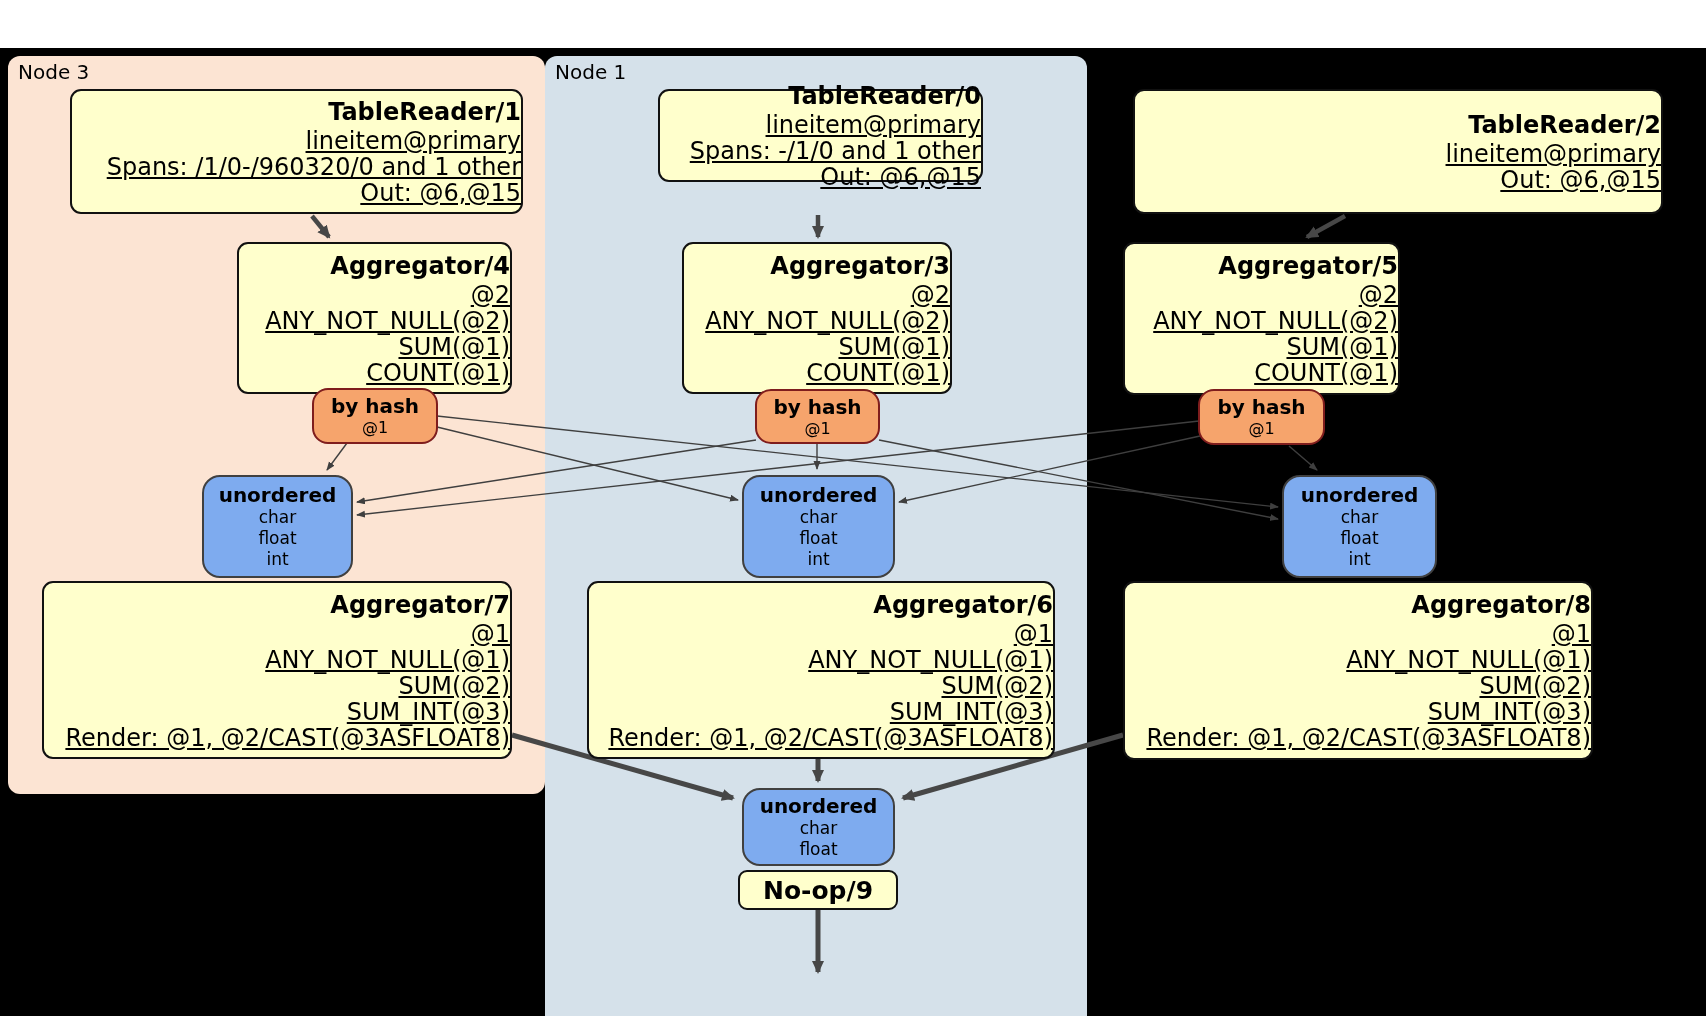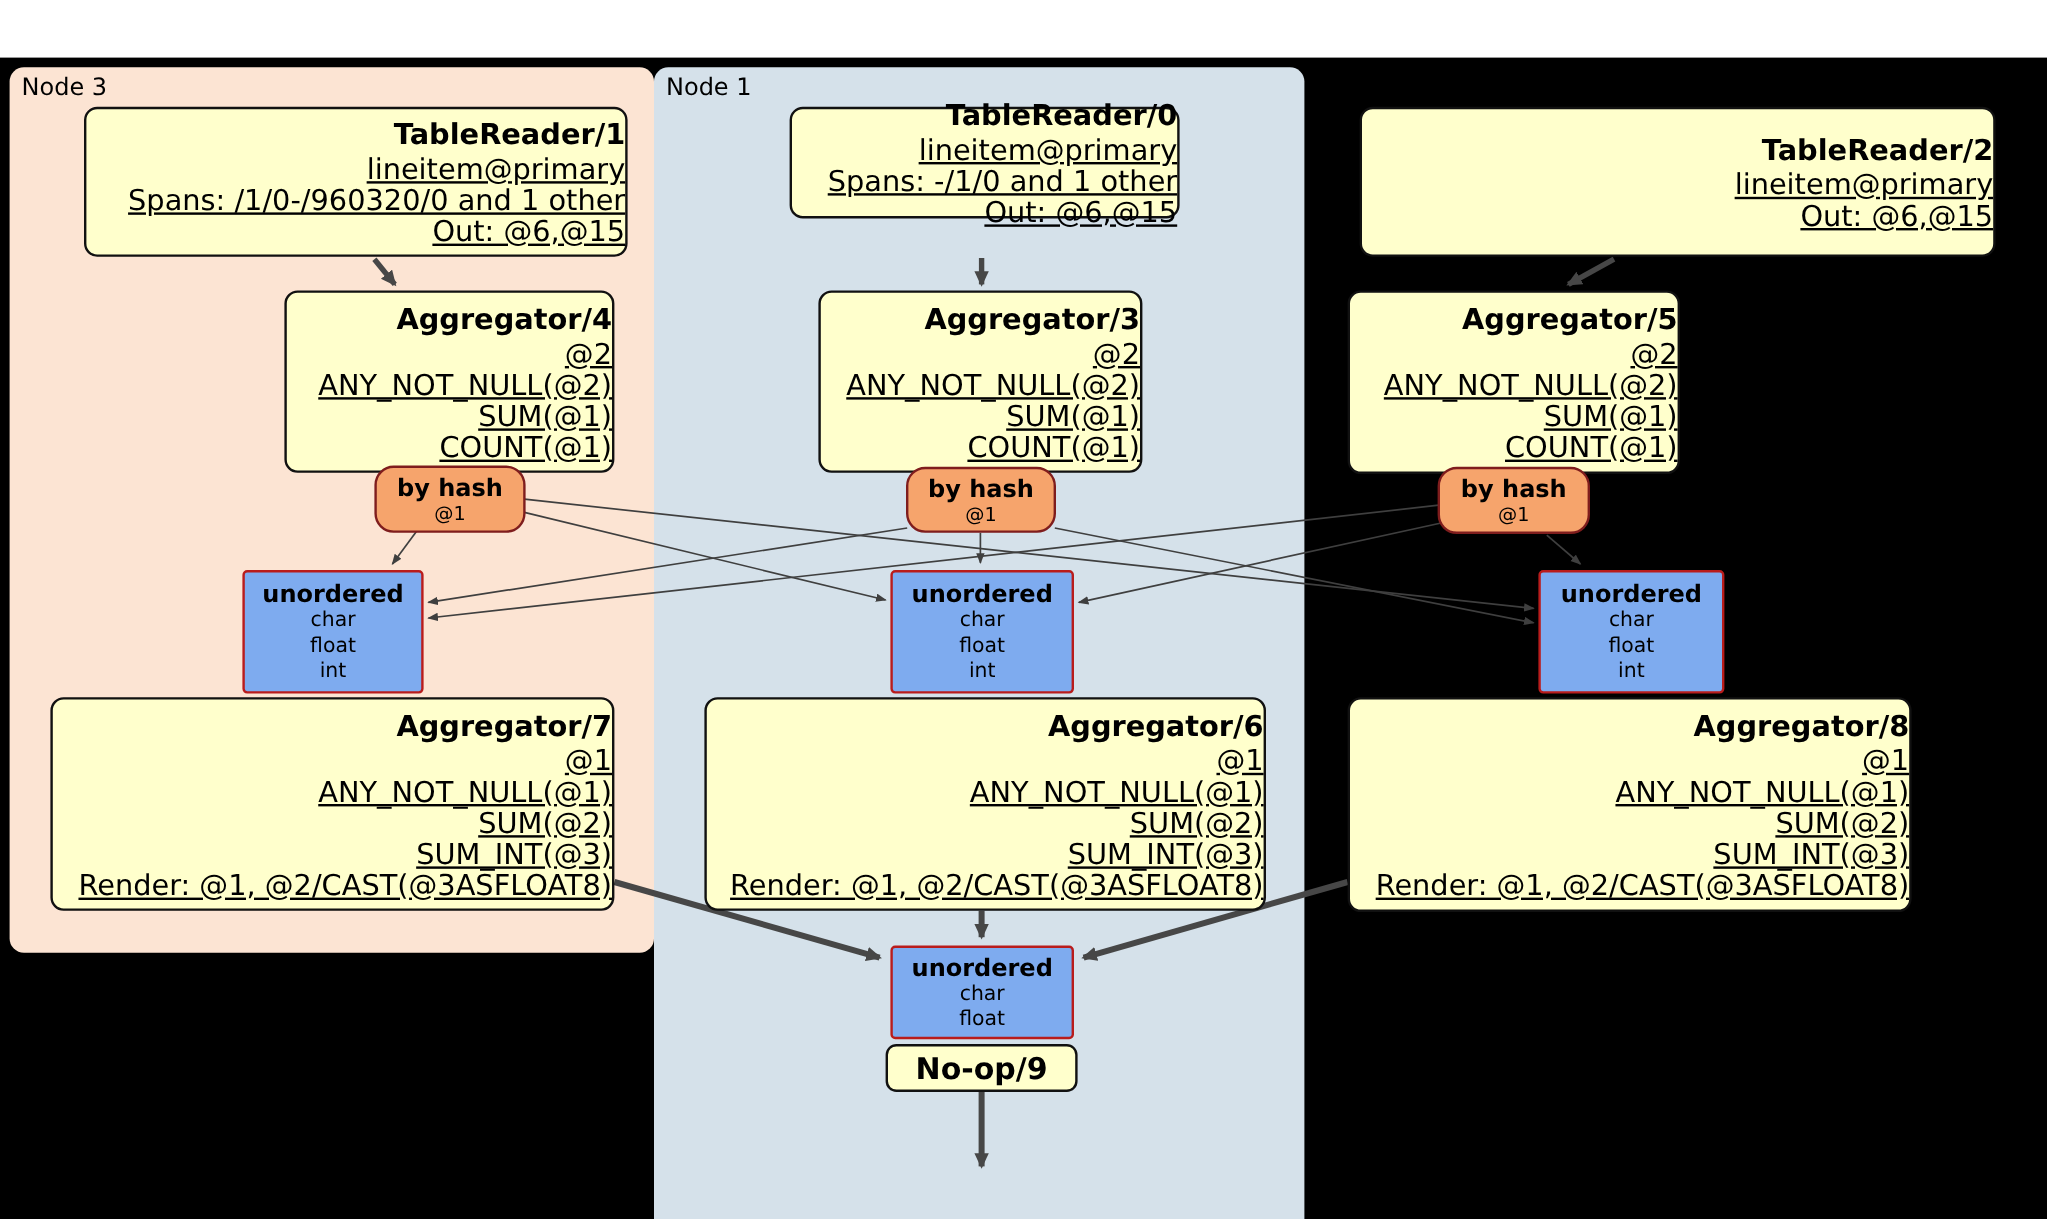--- a/index.html
+++ b/index.html
@@ -23,21 +23,21 @@
   .bl{font-size:24px;line-height:26px;white-space:nowrap;text-decoration:underline;}
   .router{
     position:absolute;z-index:4;background:var(--c-router_bg,#f6a46c);
     border:2px solid #7f1d1d;border-radius:16px;box-sizing:border-box;
     display:flex;flex-direction:column;align-items:center;justify-content:center;text-align:center;
   }
   .rt{font-size:20px;font-weight:bold;line-height:23px;}
   .rd{font-size:16px;line-height:19px;}
   .sync{
     position:absolute;z-index:4;background:var(--c-sync_bg,#7eabef);
-    border:2px solid #b91c1c;border-radius:4px;box-sizing:border-box;
+    border:2px solid #404040;border-radius:18px;box-sizing:border-box;
     display:flex;flex-direction:column;align-items:center;justify-content:center;text-align:center;
   }
   .st{font-size:20px;font-weight:bold;line-height:24px;}
   .sl{font-size:17px;line-height:21px;}
   .minibox{
     position:absolute;z-index:3;background:var(--c-box_bg,#ffffcc);
     border:2px solid #111;border-radius:9px;box-sizing:border-box;
     display:flex;align-items:center;justify-content:center;
     font-size:25px;font-weight:bold;white-space:nowrap;
   }

